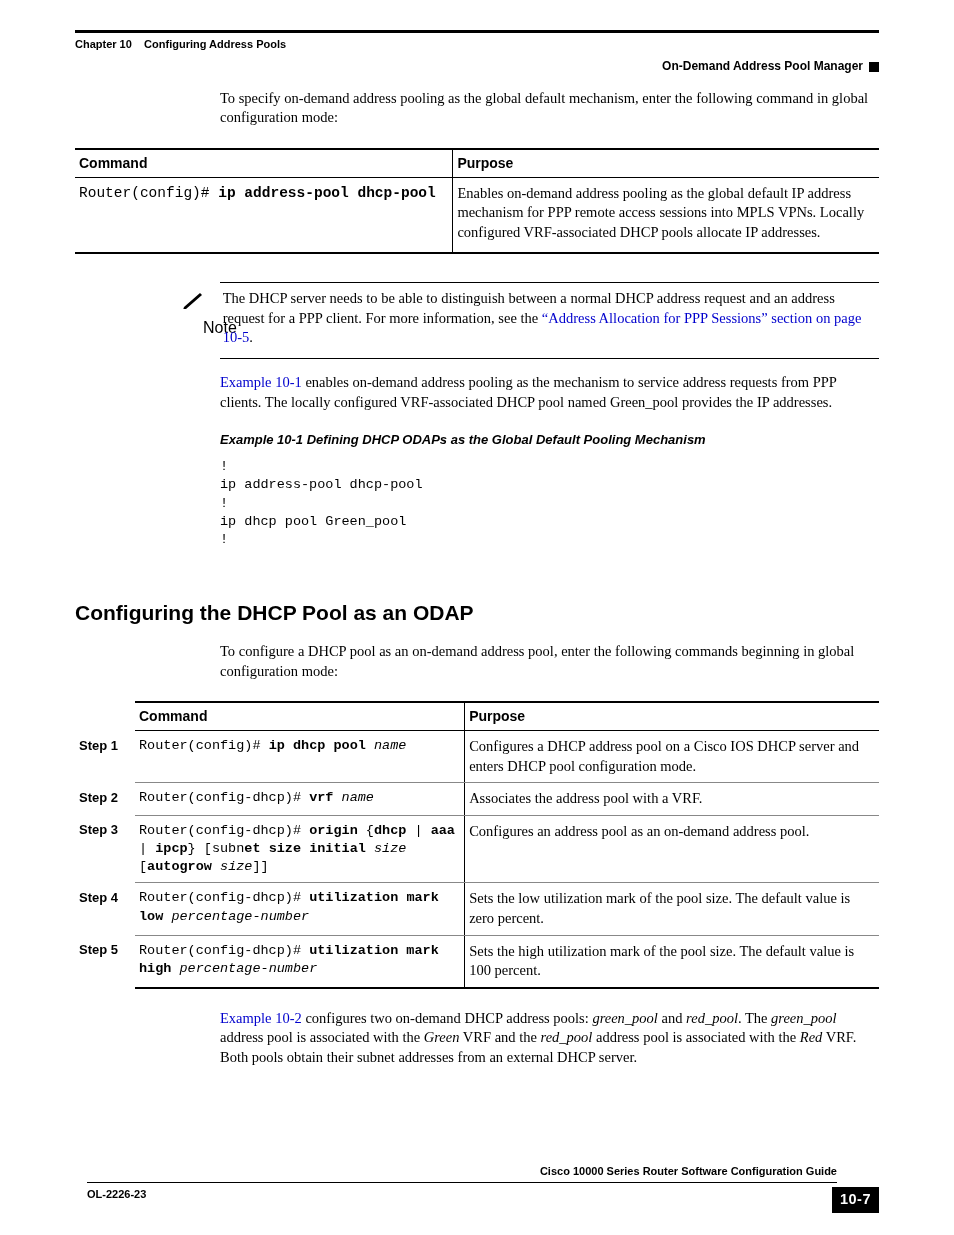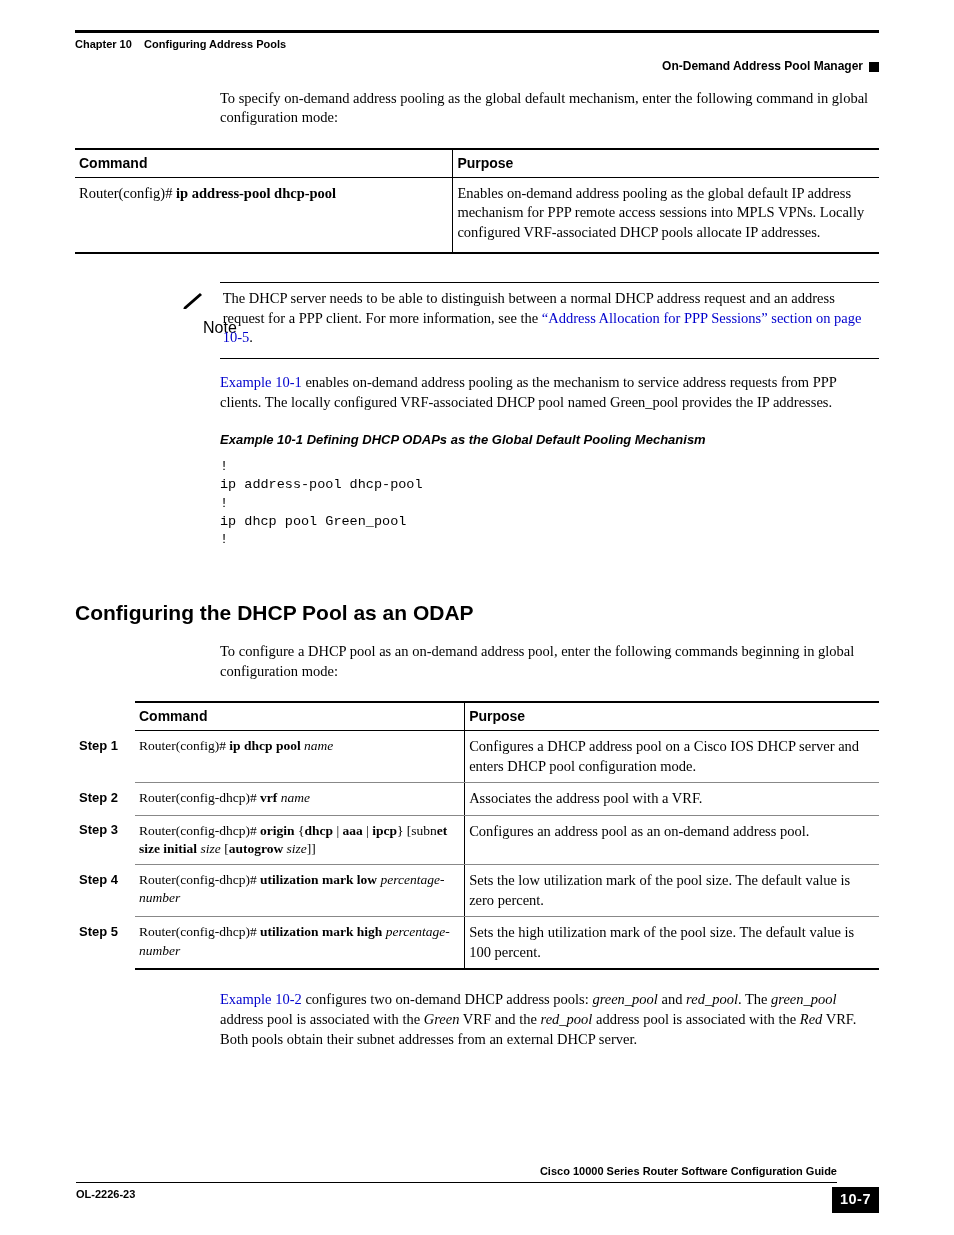--- a/index.html
+++ b/index.html
@@ -67,21 +67,21 @@
     border-bottom: 1px solid #000;
   }
   table.cmd th.sep, table.cmd td.sep { border-left: 1px solid #000; }
   table.cmd td {
     vertical-align: top;
     padding: 6px 4px 10px 4px;
     font-size: 14.5px;
     border-bottom: 1px solid #aaa;
   }
   table.cmd tr:last-child td { border-bottom: 2px solid #000; }
-  .mono { font-family: Liberation Serif, serif; font-size: 13.5px; }
+  .mono { font-family: Liberation Mono, monospace; font-size: 13.5px; }
   .mono .bold { font-weight: bold; }
   .mono .ital { font-style: italic; }
   .step-col {
     font-family: Helvetica, Arial, sans-serif;
     font-weight: bold;
     font-size: 13px;
     width: 52px;
     border-top: none !important;
     border-bottom: none !important;
     padding-left:0;
@@ -138,21 +138,21 @@
     margin: 18px 0 10px 0;
   }
   pre.codeblk {
     font-family: "Courier New", Courier, monospace;
     font-size: 13.5px;
     margin: 0 0 0 0;
     white-space: pre;
   }
   .footer {
     position: absolute;
-    left: 76px; right: 75px; bottom: 22px;
+    left: 87px; right: 75px; bottom: 22px;
   }
   .footer-rule {
     border-top: 1px solid #000;
     margin-bottom: 4px;
     margin-left: 0;
     margin-right: 42px;
   }
   .footer-row {
     font-family: Helvetica, Arial, sans-serif;
     font-size: 11px;

